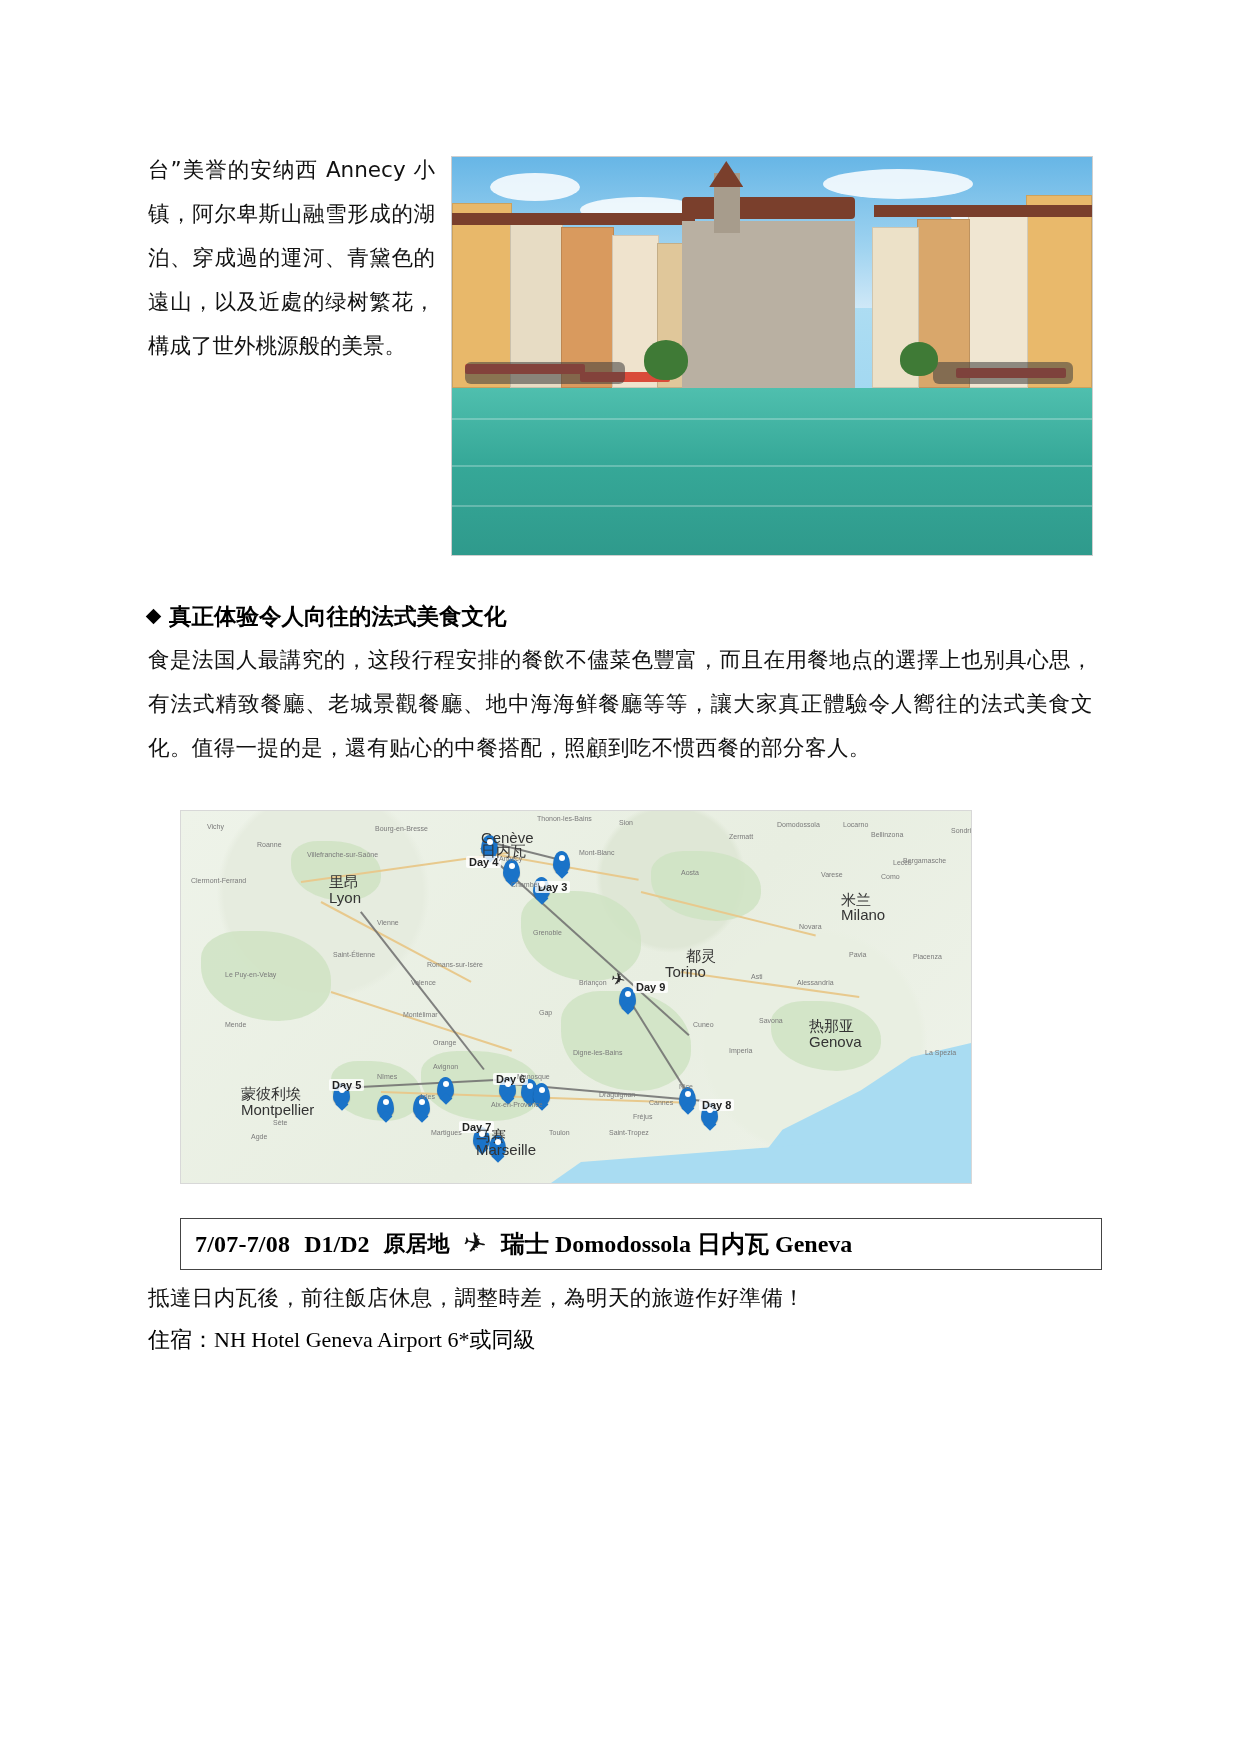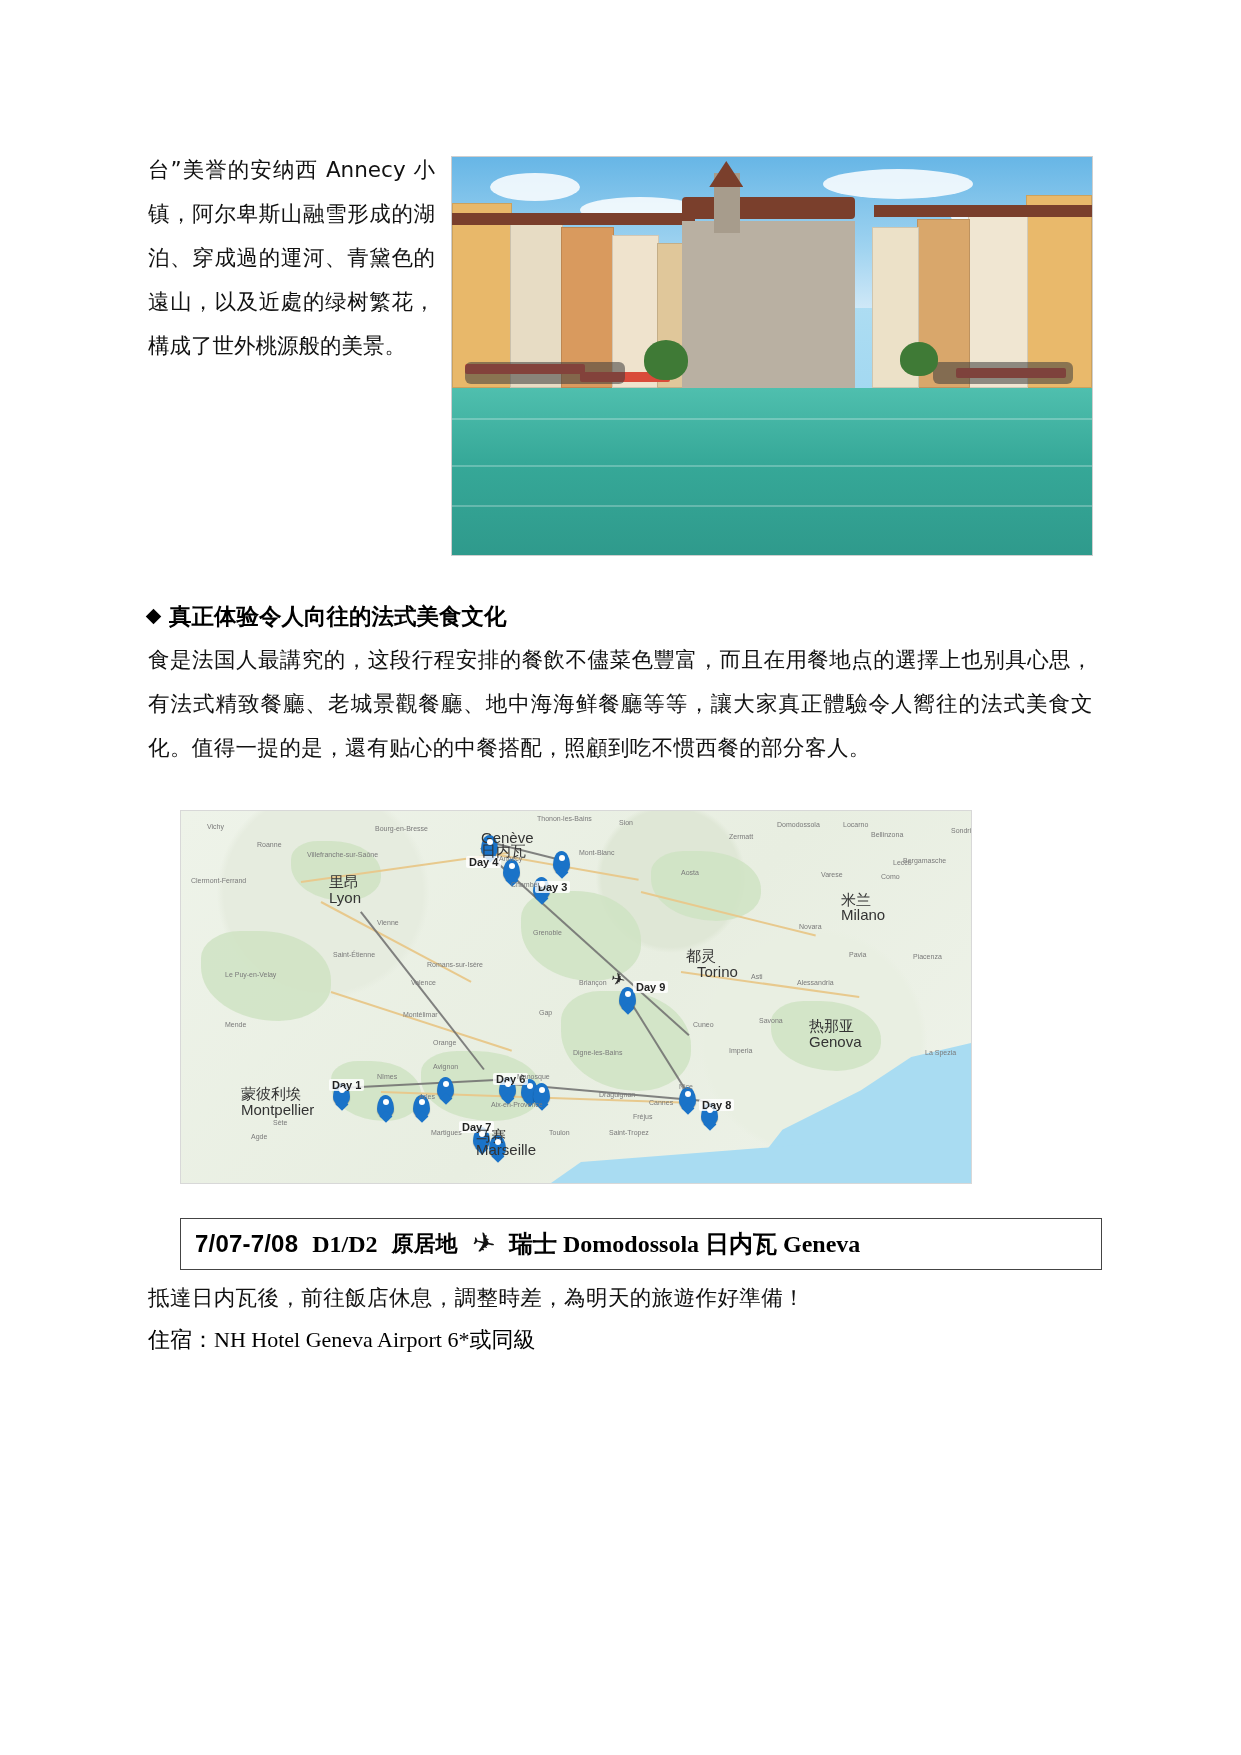--- a/index.html
+++ b/index.html
@@ -237,21 +237,21 @@
     margin: 34px 0 0 32px;
     width: 922px;
     box-sizing: border-box;
     border: 1.5px solid #444;
     padding: 9px 14px 9px 14px;
     display: flex;
     align-items: center;
     gap: 14px;
   }
   .day-code {
-    font-family: Liberation Sans, sans-serif;
+    font-family: Liberation Serif, serif;
     font-weight: bold;
     font-size: 24px;
     letter-spacing: .2px;
     white-space: nowrap;
   }
   .day-dnum {
     font-family: "Liberation Serif", serif;
     font-weight: bold;
     font-size: 24px;
     white-space: nowrap;
@@ -389,32 +389,32 @@
           <div class="map-pin" style="left: 352px; top: 272px;"></div>
           <div class="map-pin" style="left: 292px; top: 316px;"></div>
           <div class="map-pin" style="left: 308px; top: 324px;"></div>
           <div class="map-pin" style="left: 520px; top: 292px;"></div>
           <div class="map-pin" style="left: 498px; top: 276px;"></div>
           <div class="map-pin" style="left: 438px; top: 176px;"></div>
         </div>
       <div id="map-days">
           <div class="map-day" style="left: 330px; top: 70px; margin-left: 24px;">Day 3</div>
           <div class="map-day" style="left: 285px; top: 45px;">Day 4</div>
-          <div class="map-day" style="left: 148px; top: 268px;">Day 1</div>
+          <div class="map-day" style="left: 148px; top: 268px;">Day 5</div>
           <div class="map-day" style="left: 312px; top: 262px;">Day 6</div>
           <div class="map-day" style="left: 278px; top: 310px;">Day 7</div>
           <div class="map-day" style="left: 518px; top: 288px;">Day 8</div>
           <div class="map-day" style="left: 452px; top: 170px;">Day 9</div>
         </div>
       <div id="map-cities">
           <div class="map-city big" style="left: 300px; top: 18px;">Genève</div>
           <div class="map-city big" style="left: 300px; top: 3px; margin-top: 28px;">日内瓦</div>
           <div class="map-city big" style="left: 148px; top: 62px;">里昂</div>
           <div class="map-city big" style="left: 148px; top: 78px;">Lyon</div>
-          <div class="map-city big" style="left: 516px; top: 152px;">Torino</div>
+          <div class="map-city big" style="left: 484px; top: 152px;">Torino</div>
           <div class="map-city big" style="left: 505px; top: 136px;">都灵</div>
           <div class="map-city big" style="left: 660px; top: 95px;">Milano</div>
           <div class="map-city big" style="left: 660px; top: 80px;">米兰</div>
           <div class="map-city big" style="left: 60px; top: 290px;">Montpellier</div>
           <div class="map-city big" style="left: 60px; top: 274px;">蒙彼利埃</div>
           <div class="map-city big" style="left: 295px; top: 330px;">Marseille</div>
           <div class="map-city big" style="left: 295px; top: 316px;">马赛</div>
           <div class="map-city big" style="left: 628px; top: 222px;">Genova</div>
           <div class="map-city big" style="left: 628px; top: 206px;">热那亚</div>
           <div class="map-micro" style="left: 352px; top: 118px;">Grenoble</div>

